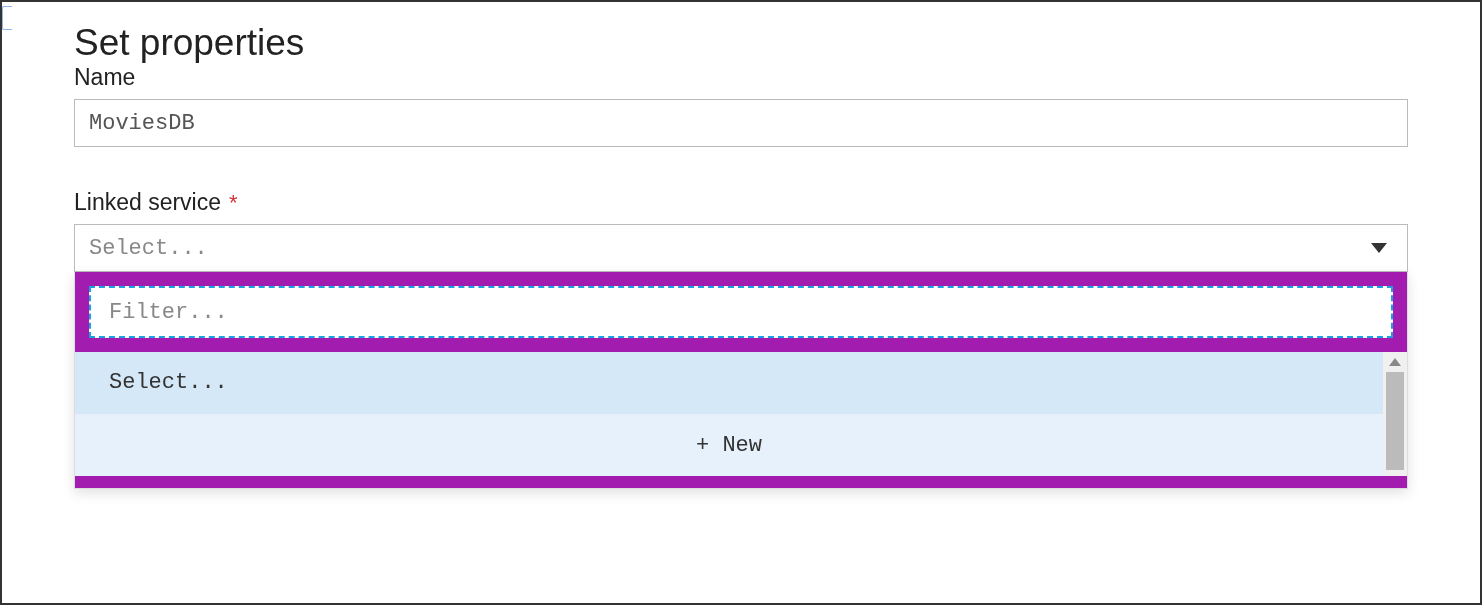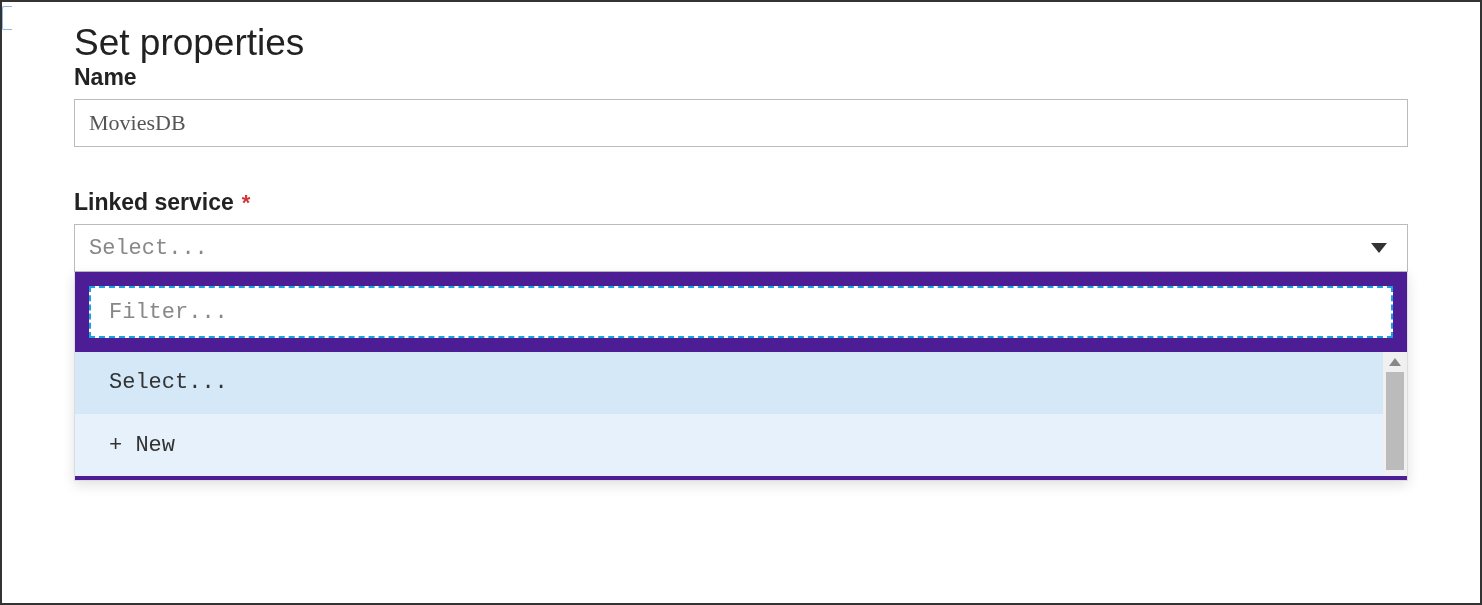--- a/index.html
+++ b/index.html
@@ -22,39 +22,39 @@
     .page-title {
       font-size: 37px;
       font-weight: 400;
       color: #222;
     }
     .field-group {
       margin-bottom: 42px;
     }
     .field-label {
       font-size: 23px;
-      font-weight: 700;
+      font-weight: 400;
       color: #222;
       margin-bottom: 8px;
       display: flex;
       align-items: flex-end;
       gap: 8px;
     }
     .required-star {
       color: #d13438;
       font-size: 22px;
     }
     .text-input {
       width: 100%;
       height: 48px;
       border: 1px solid #bbb;
       padding: 0 14px;
       font-size: 22px;
       color: #555;
-      font-family: Liberation Serif, serif;
+      font-family: Liberation Mono, monospace;
       outline: none;
       background: #fff;
     }
     .text-input::placeholder {
       color: #888;
     }
     .select-wrap {
       position: relative;
       font-family: Liberation Mono, monospace;
     }
@@ -78,27 +78,27 @@
       border-left: 8px solid transparent;
       border-right: 8px solid transparent;
       border-top: 10px solid #333;
       margin-right: 6px;
     }
     .dropdown-panel {
       position: absolute;
       left: 0;
       top: 48px;
       width: 100%;
-      background: #4c1d95;
+      background: #a21caf;
       border-left: 1px solid #ddd;
       border-right: 1px solid #ddd;
       border-bottom: 1px solid #ddd;
       box-shadow: 0 4px 12px rgba(0,0,0,0.12);
       padding-top: 14px;
-      padding-bottom: 4px;
+      padding-bottom: 12px;
     }
     .filter-wrap {
       padding: 0 14px 14px 14px;
     }
     .filter-input {
       width: 100%;
       height: 52px;
       border: 2px dashed #1ba1e2;
       padding: 0 18px;
       font-size: 22px;
@@ -125,20 +125,21 @@
       font-size: 22px;
       color: #333;
       cursor: pointer;
       border-bottom: 1px solid #d7e6f4;
     }
     .option-item.selected {
       background: #d4e8f7;
     }
     .option-item:last-child {
       border-bottom: none;
+      justify-content: center;
     }
     .scrollbar-track {
       width: 24px;
       background: #f0f0f0;
       position: relative;
       display: flex;
       flex-direction: column;
       align-items: center;
     }
     .scroll-arrow-up {

